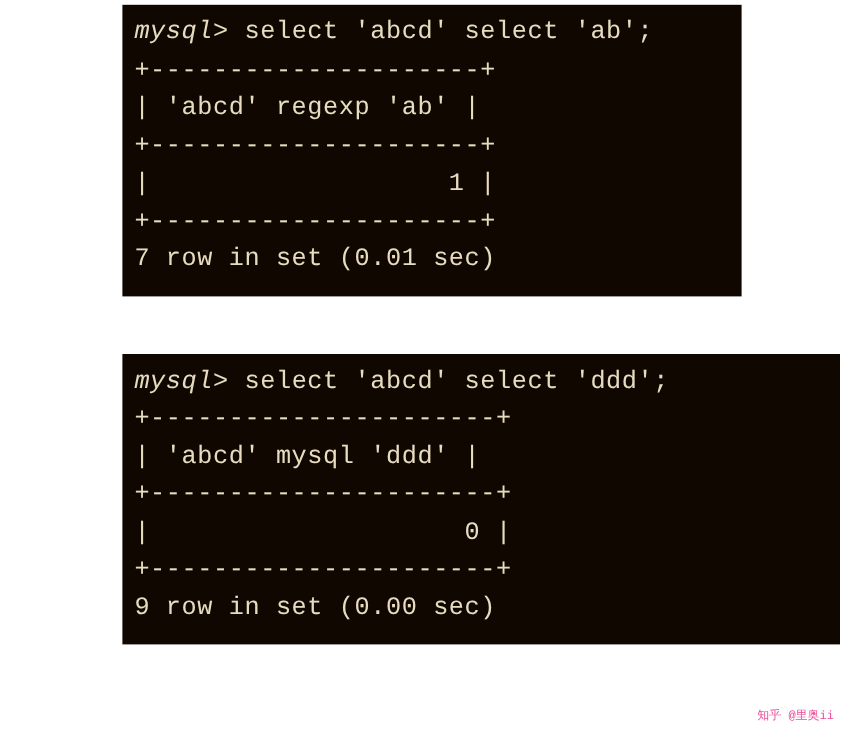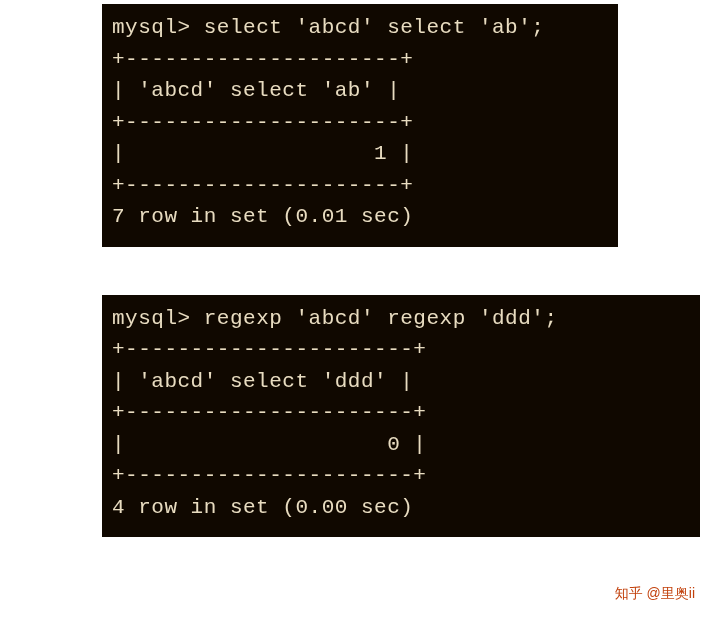--- a/index.html
+++ b/index.html
@@ -32,26 +32,27 @@
       margin-top: 48px;
     }
     .terminal pre {
       margin: 0;
       font-family: inherit;
       white-space: pre;
       letter-spacing: 0.5px;
     }
     .prompt {
       color: #e8dcc0;
+      font-style: italic;
     }
     .watermark {
       position: absolute;
-      color: #c2410c;
-      font-family: Liberation Sans, sans-serif;
-      font-size: 14px;
+      color: #ec4899;
+      font-family: Liberation Mono, monospace;
+      font-size: 10px;
       pointer-events: none;
     }
     .wrapper {
       position: relative;
       width: 720px;
       height: 621px;
     }
     .wm-pos {
       right: 25px;
       bottom: 22px;
@@ -59,32 +60,32 @@
   </style>
 </head>
 <body>
 
 <div class="wrapper">
   <div class="container">
 
     <div class="terminal terminal-1">
       <pre><span class="prompt">mysql&gt;</span> <span>select 'abcd' select 'ab';</span>
 <span>+---------------------+</span>
-<span>| 'abcd' select 'ab' |</span>
+<span>| 'abcd' regexp 'ab' |</span>
 <span>+---------------------+</span>
 <span>|                   1 |</span>
 <span>+---------------------+</span>
 <span>7 row in set (0.01 sec)</span></pre>
     </div>
 
     <div class="terminal terminal-2">
-      <pre><span class="prompt">mysql&gt;</span> <span>regexp 'abcd' regexp 'ddd';</span>
+      <pre><span class="prompt">mysql&gt;</span> <span>select 'abcd' select 'ddd';</span>
 <span>+----------------------+</span>
-<span>| 'abcd' select 'ddd' |</span>
+<span>| 'abcd' mysql 'ddd' |</span>
 <span>+----------------------+</span>
 <span>|                    0 |</span>
 <span>+----------------------+</span>
-<span>4 row in set (0.00 sec)</span></pre>
+<span>9 row in set (0.00 sec)</span></pre>
     </div>
 
   </div>
   <div class="watermark wm-pos">知乎 @里奥ii</div>
 </div>
 
 </body></html>

